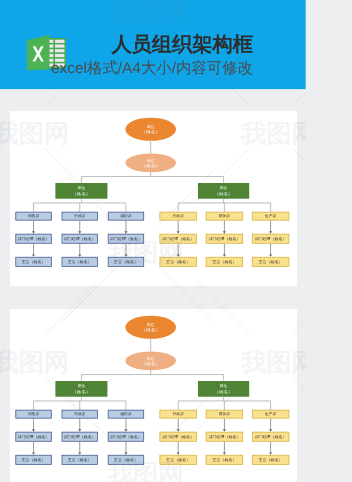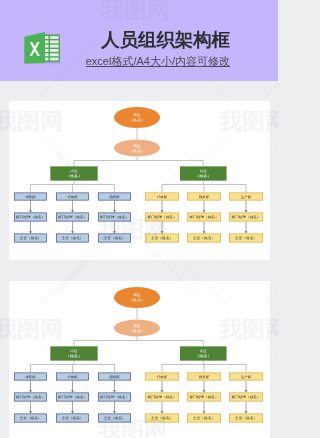--- a/index.html
+++ b/index.html
@@ -3,25 +3,25 @@
 <meta charset="utf-8">
 <title>人员组织架构框</title>
 <style>
   html,body{margin:0;padding:0;}
   body{
     width:278px;height:438px;overflow:hidden;position:relative;
     background:#eceef0;
     font-family:"Liberation Sans",sans-serif;
     -webkit-font-smoothing:antialiased;
   }
-  .header{position:absolute;left:0;top:0;width:278px;height:81px;background:#c4b5fd;}
+  .header{position:absolute;left:0;top:0;width:278px;height:81px;background:#0ea5e9;}
   .excel-icon{position:absolute;left:24px;top:31px;width:35px;height:35px;}
   .header-text{position:absolute;right:48px;top:31px;text-align:right;}
   .title{font-size:18.4px;font-weight:bold;color:#2d2d2d;line-height:18px;}
-  .sub{font-size:11px;color:#4b4b4b;line-height:14px;margin-top:5px;text-decoration:underline;}
+  .sub{font-size:14px;color:#4b4b4b;line-height:14px;margin-top:5px;}
   .card{position:absolute;left:9px;width:261px;height:159px;background:#ffffff;overflow:hidden;}
   #card1{top:101px;}
   #card2{top:281px;}
   .card svg{display:block;}
   #wm-layer{position:absolute;left:0;top:0;width:278px;height:438px;pointer-events:none;padding-left:36px;}
   .wm{position:absolute;pointer-events:none;color:rgba(120,126,134,0.085);
       font-size:23px;font-weight:bold;letter-spacing:0px;white-space:nowrap;
       line-height:23px;font-family:"Liberation Sans",sans-serif;}
 </style>
 </head>

